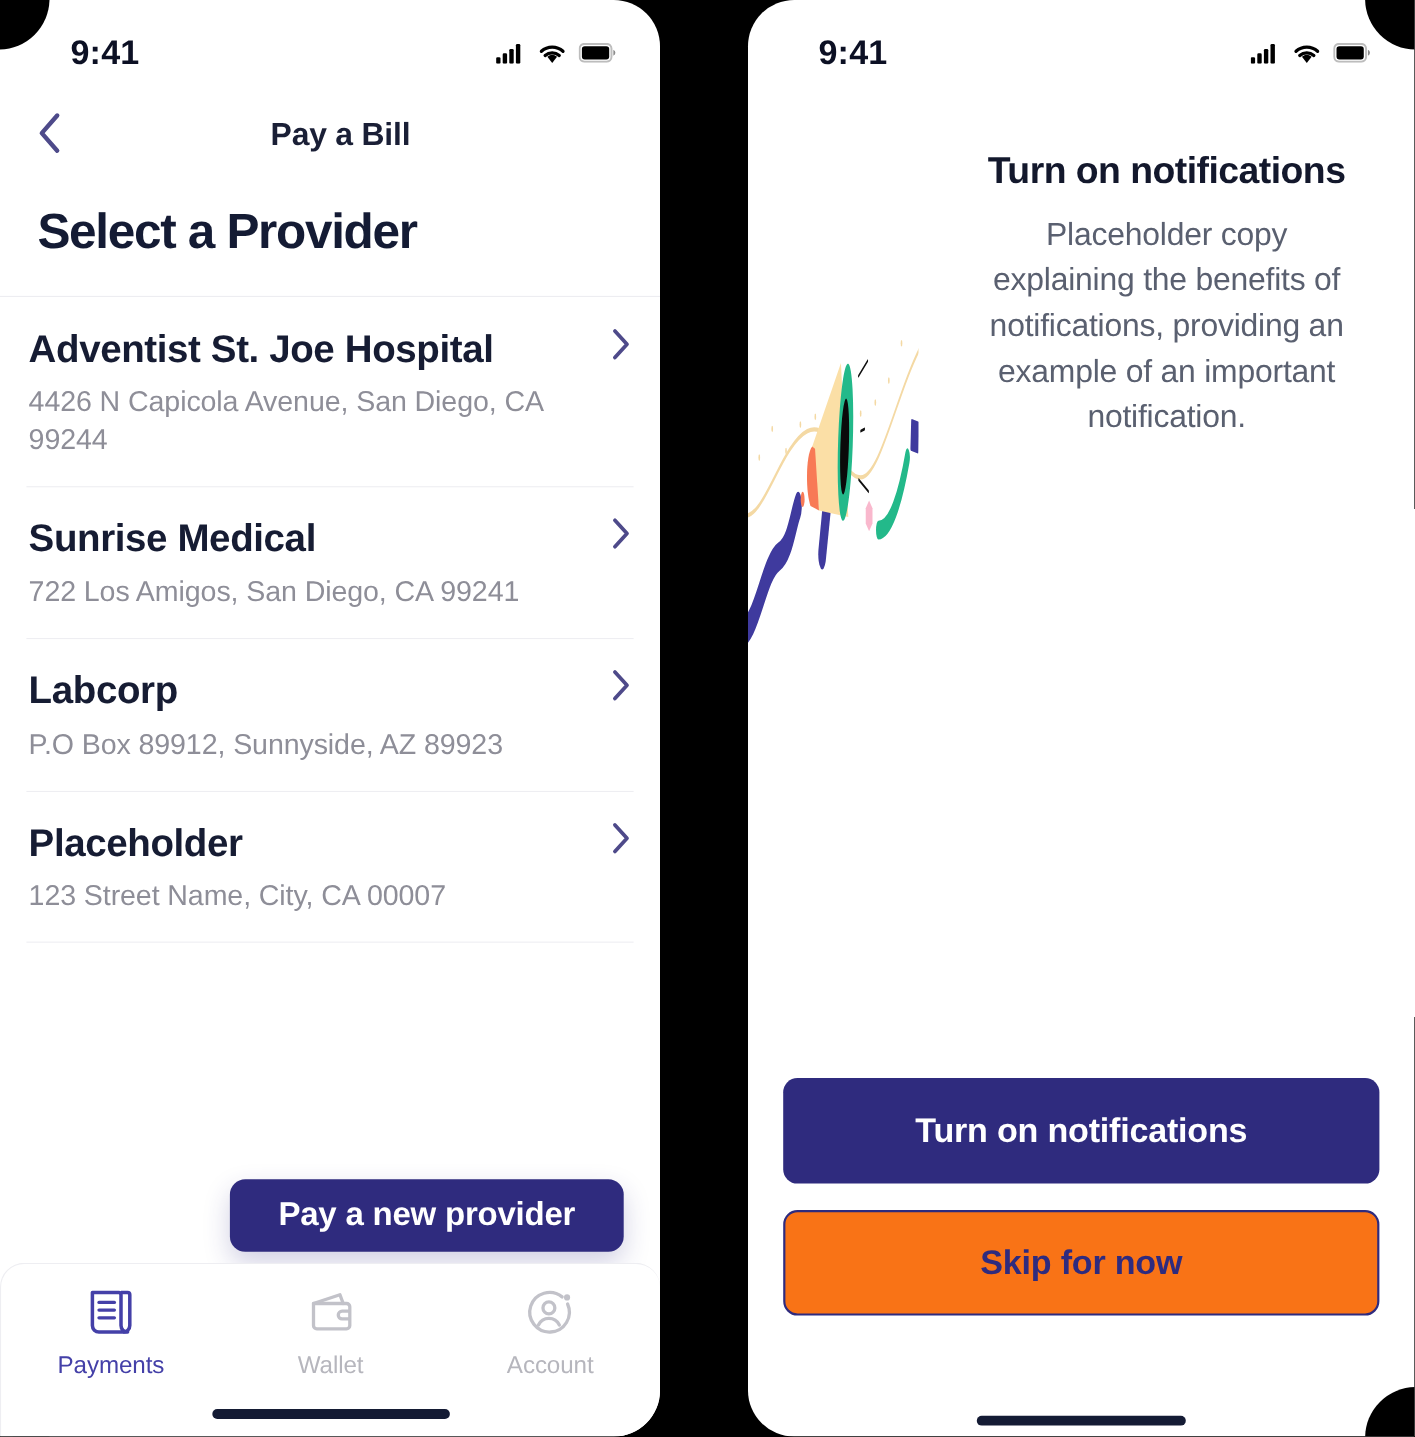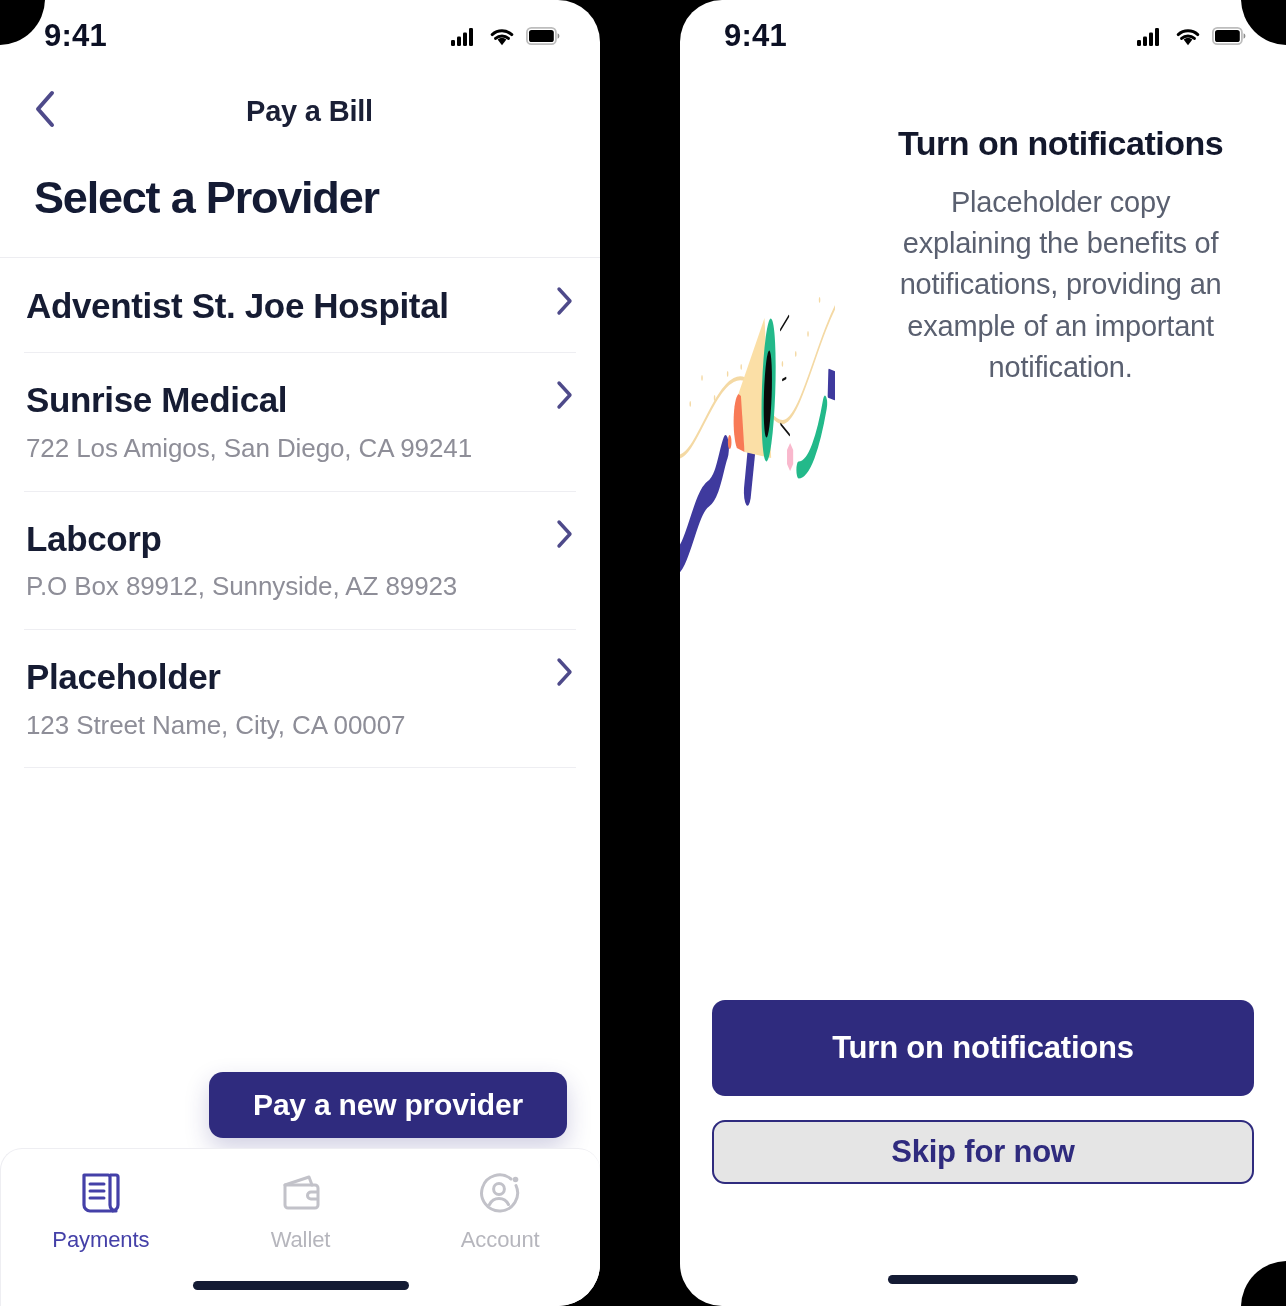--- a/index.html
+++ b/index.html
@@ -42,21 +42,22 @@
   .c-tr { top: -1px; right: -1px; border-radius: 0 0 0 46px; }
   .c-br { bottom: -1px; right: -1px; border-radius: 46px 0 0 0; }
 
   
   .status-bar {
     position: relative;
     height: 72px;
     display: flex;
     align-items: center;
     justify-content: space-between;
-    padding: 0 40px 0 44px;
+    padding: 0 40px 0 64px;
+    margin-top: 12px;
   }
   .status-time {
     font-size: 31px;
     font-weight: 600;
     color: #0c1024;
     letter-spacing: 0.2px;
   }
   .status-icons {
     display: flex;
     align-items: center;
@@ -261,28 +262,28 @@
     border: none;
     border-radius: 13px;
     padding: 30px 0;
     cursor: pointer;
     font-family: "Liberation Sans", sans-serif;
   }
   .btn-outline {
     display: block;
     width: 100%;
     margin-top: 24px;
-    background: #e5e5e5;
+    background: #f97316;
     color: #2f2b7e;
     font-size: 31px;
     font-weight: 600;
     letter-spacing: -0.2px;
     border: 2px solid #2f2b7e;
     border-radius: 13px;
-    padding: 12px 0;
+    padding: 28px 0;
     cursor: pointer;
     font-family: "Liberation Sans", sans-serif;
   }
   .home-indicator-right {
     position: absolute;
     left: 50%;
     transform: translateX(-50%);
     bottom: 22px;
     width: 190px;
     height: 9px;
@@ -338,20 +339,21 @@
       <div class="nav-title">Pay a Bill</div>
     </div>
 
     <div class="page-title">Select a Provider</div>
     <div class="header-rule"></div>
 
     <div class="provider-list">
 
       <div class="provider-item">
         <div class="provider-name">Adventist St. Joe Hospital</div>
+        <div class="provider-addr">4426 N Capicola Avenue, San Diego, CA 99244</div>
         <span class="chevron-right">
           <svg width="18" height="30" viewBox="0 0 18 30">
             <path d="M3 3 L14 15 L3 27" stroke="#4e4a8a" stroke-width="3.4" fill="none" stroke-linecap="round" stroke-linejoin="round"></path>
           </svg>
         </span>
       </div>
 
       <div class="provider-item">
         <div class="provider-name">Sunrise Medical</div>
         <div class="provider-addr">722 Los Amigos, San Diego, CA 99241</div>

